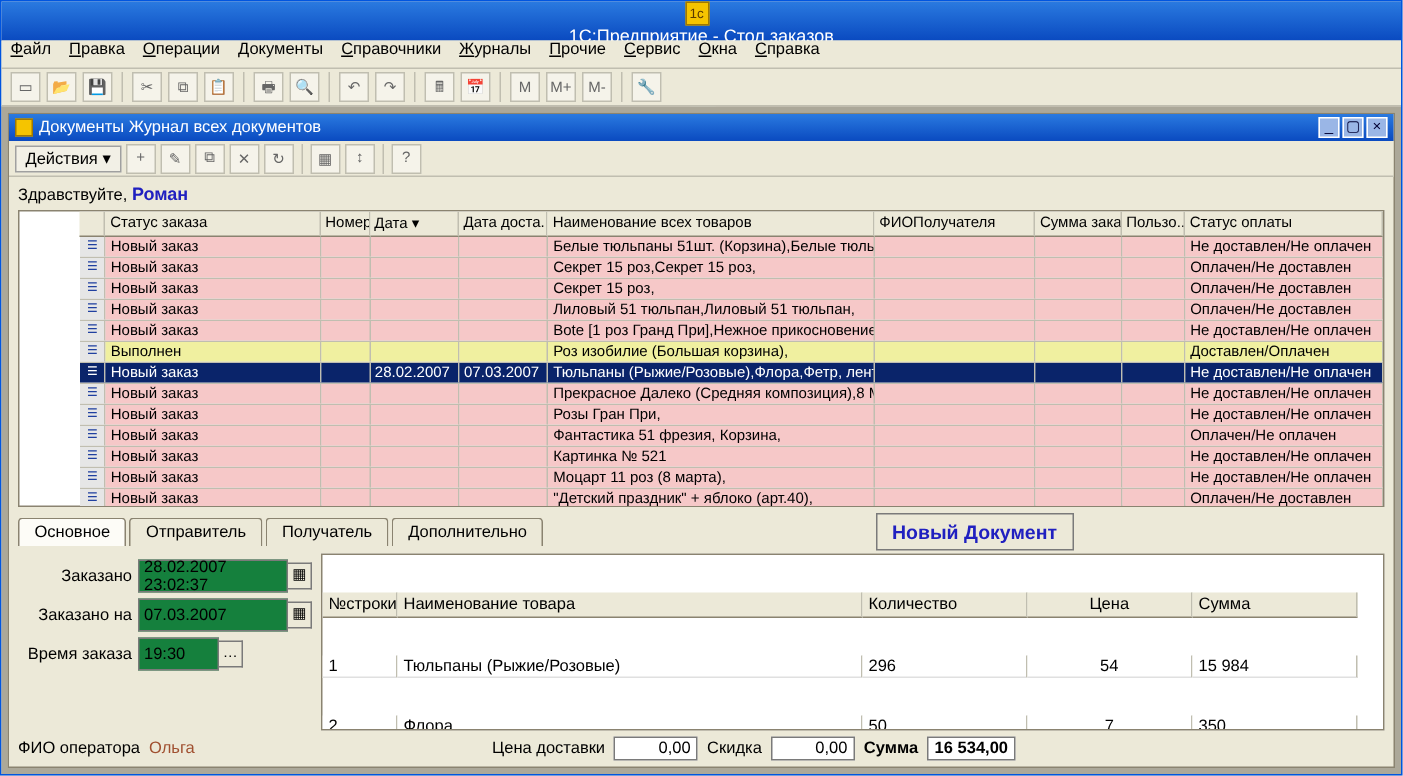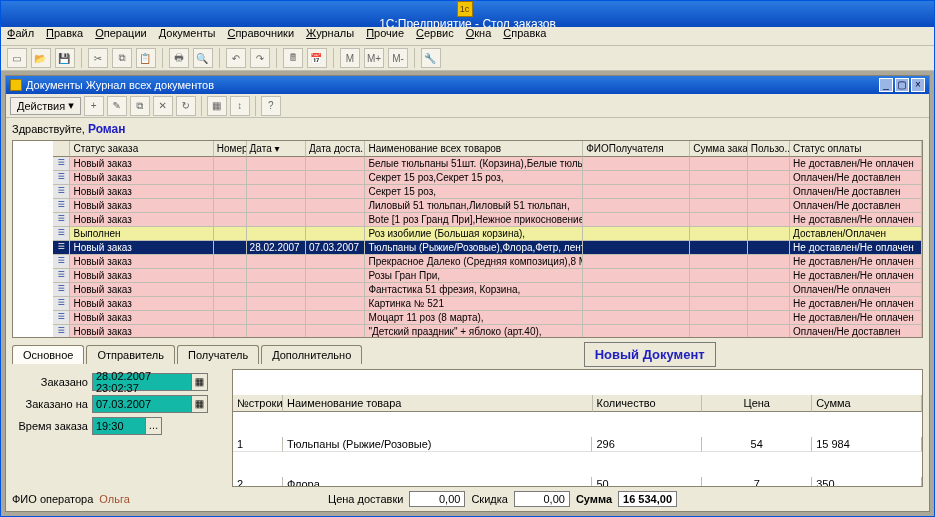--- a/index.html
+++ b/index.html
@@ -183,33 +183,33 @@
     background:#ece9d8;
     padding:4px 10px;
     font-size:13px;
     margin-left:12px;
   }
   .bigbtn.primary { color:#2020c0; font-weight:bold;}
   
   .lower {
     display:flex;
     margin:0 6px;
-    gap:24px;
+    gap:6px;
     height:118px;
   }
   .fields {
     width:196px;
     padding-top:4px;
   }
   .field-row { display:flex;align-items:center;margin-bottom:4px;font-size:11px;}
   .field-row label { width:80px;text-align:right;padding-right:4px;}
   .field-row .inp {
     flex:1;height:18px;
-    border:1px solid #7a7a7a;background:#14b8a6;
-    padding:0 3px;font-size:11px;
+    border:1px solid #7a7a7a;background:#15803d;
+    padding:10px 3px;font-size:11px;
     display:flex;align-items:center;
   }
   .field-row .sbtn{width:16px;height:18px;border:1px solid #7a7a7a;border-left:none;background:#ece9d8;text-align:center;line-height:15px;font-size:10px;}
   .detail-grid {
     flex:1;
     border:1px solid #8a8370;
     background:#fff;
     display:flex;flex-direction:column;
     overflow:hidden;
   }

